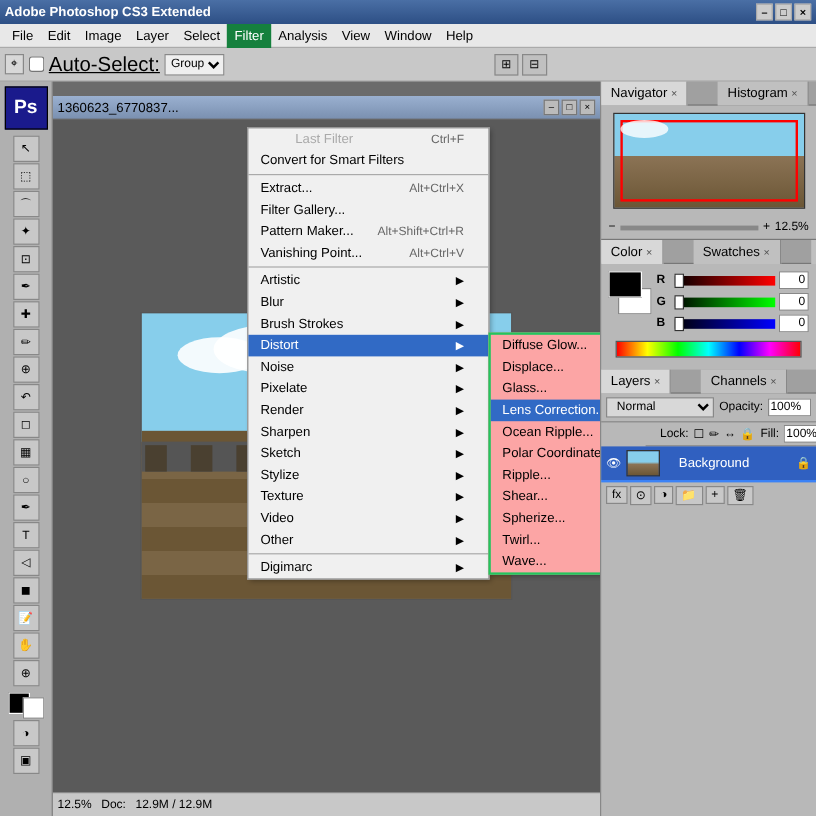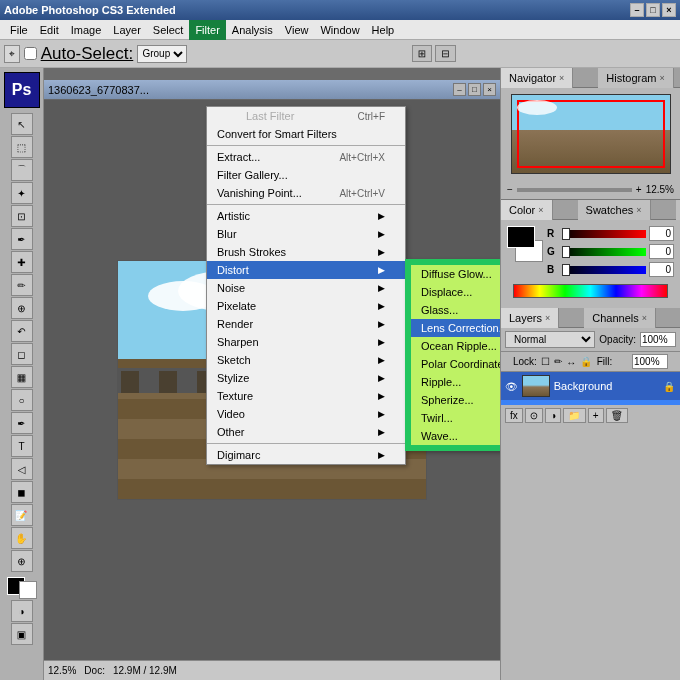--- a/index.html
+++ b/index.html
@@ -252,20 +252,21 @@
     }
     .layers-mode { font-size: 10px; background: #d8d8d8; border: 1px solid #888; padding: 1px 4px; flex: 1; }
     .layers-opacity { font-size: 10px; background: #fff; border: 1px solid #888; padding: 1px; width: 36px; }
     .lock-row {
       display: flex;
       align-items: center;
       padding: 2px 12px;
       gap: 4px;
       font-size: 10px;
       border-bottom: 1px solid #888;
+      margin-left: 37px;
     }
     .layer-item {
       display: flex;
       align-items: center;
       padding: 3px 4px;
       gap: 4px;
       background: #3060c0;
       color: #fff;
     }
     .layer-thumb {
@@ -273,21 +274,21 @@
       height: 22px;
       background: linear-gradient(to bottom, #87CEEB 0%, #87CEEB 45%, #8B7355 55%, #6b5635 100%);
       border: 1px solid #333;
     }
     .layer-eye { font-size: 10px; cursor: pointer; }
     .layers-footer {
       display: flex;
       align-items: flex-start;
       padding: 3px 4px;
       gap: 2px;
-      border-top: 5px solid #3b82f6;
+      border-top: 2px solid #3b82f6;
     }
     .footer-btn { font-size: 10px; background: #c8c8c8; border: 1px solid #888; padding: 1px 4px; cursor: pointer; }
 
     
     .filter-menu {
       position: absolute;
       top: 38px;
       left: 162px;
       background: #f0f0f0;
       border: 1px solid #888;
@@ -309,22 +310,22 @@
     .menu-separator { height: 1px; background: #aaa; margin: 2px 0; }
     .menu-shortcut { color: #666; font-size: 10px; margin-left: 20px; }
     .menu-arrow { font-size: 9px; }
     .distort-submenu-container {
       position: relative;
     }
     .distort-submenu {
       position: absolute;
       left: 100%;
       top: -2px;
-      background: #bef264;
-      border: 6px solid #22c55e;
+      background: #fca5a5;
+      border: 2px solid #22c55e;
       box-shadow: 2px 2px 4px rgba(0,0,0,0.3);
       min-width: 160px;
       z-index: 102;
     }
   </style>
 </head>
 <body>
 
 <div class="title-bar">
   <span>Adobe Photoshop CS3 Extended</span>
@@ -440,20 +441,24 @@
       </div>
       <div class="menu-separator"></div>
       <div class="menu-entry">
         <span>Extract...</span>
         <span class="menu-shortcut">Alt+Ctrl+X</span>
       </div>
       <div class="menu-entry">
         <span>Filter Gallery...</span>
       </div>
       <div class="menu-entry">
+        <span>Pattern Maker...</span>
+        <span class="menu-shortcut">Alt+Shift+Ctrl+R</span>
+      </div>
+      <div class="menu-entry">
         <span>Vanishing Point...</span>
         <span class="menu-shortcut">Alt+Ctrl+V</span>
       </div>
       <div class="menu-separator"></div>
       <div class="menu-entry">
         <span>Artistic</span>
         <span class="menu-arrow">▶</span>
       </div>
       <div class="menu-entry">
         <span>Blur</span>
@@ -470,20 +475,21 @@
           <span class="menu-arrow">▶</span>
         </div>
         <div class="distort-submenu">
           <div class="menu-entry">Diffuse Glow...</div>
           <div class="menu-entry">Displace...</div>
           <div class="menu-entry">Glass...</div>
           <div class="menu-entry highlighted">Lens Correction...</div>
           <div class="menu-entry">Ocean Ripple...</div>
           <div class="menu-entry">Polar Coordinates...</div>
           <div class="menu-entry">Ripple...</div>
+          <div class="menu-entry">Shear...</div>
           <div class="menu-entry">Spherize...</div>
           <div class="menu-entry">Twirl...</div>
           <div class="menu-entry">Wave...</div>
         </div>
       </div>
 
       <div class="menu-entry">
         <span>Noise</span>
         <span class="menu-arrow">▶</span>
       </div>
@@ -633,21 +639,21 @@
       <span>✏</span>
       <span>↔</span>
       <span>🔒</span>
       <span style="flex:1;">Fill:</span>
       <input type="text" class="layers-opacity" value="100%" style="">
     </div>
 
     <div class="layer-item">
       <span class="layer-eye">👁</span>
       <div class="layer-thumb"></div>
-      <span style="font-size:11px;">Background</span>
+      <span style="font-size:11px;margin-left:12px;">Background</span>
       <span style="margin-left:auto;font-size:10px;">🔒</span>
     </div>
 
     <div class="layers-footer">
       <span class="footer-btn">fx</span>
       <span class="footer-btn">⊙</span>
       <span class="footer-btn">◑</span>
       <span class="footer-btn">📁</span>
       <span class="footer-btn">+</span>
       <span class="footer-btn">🗑</span>

